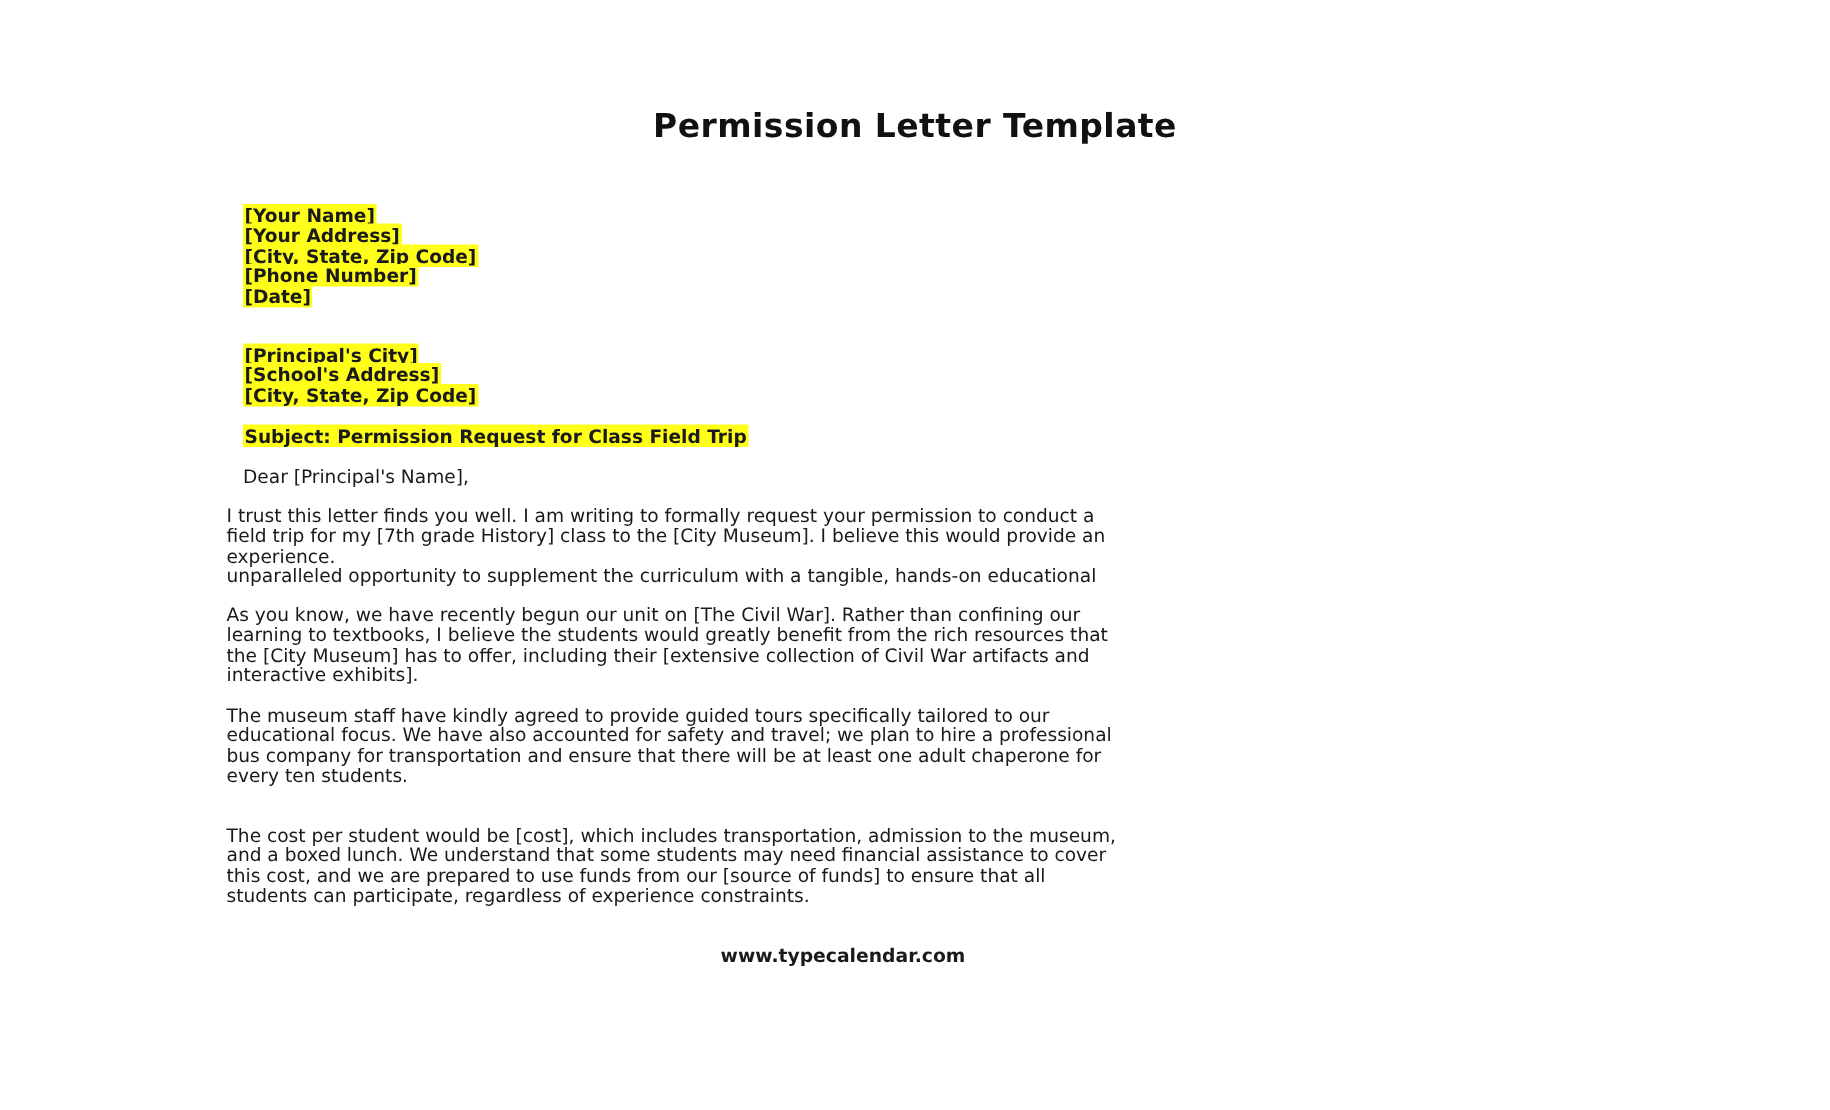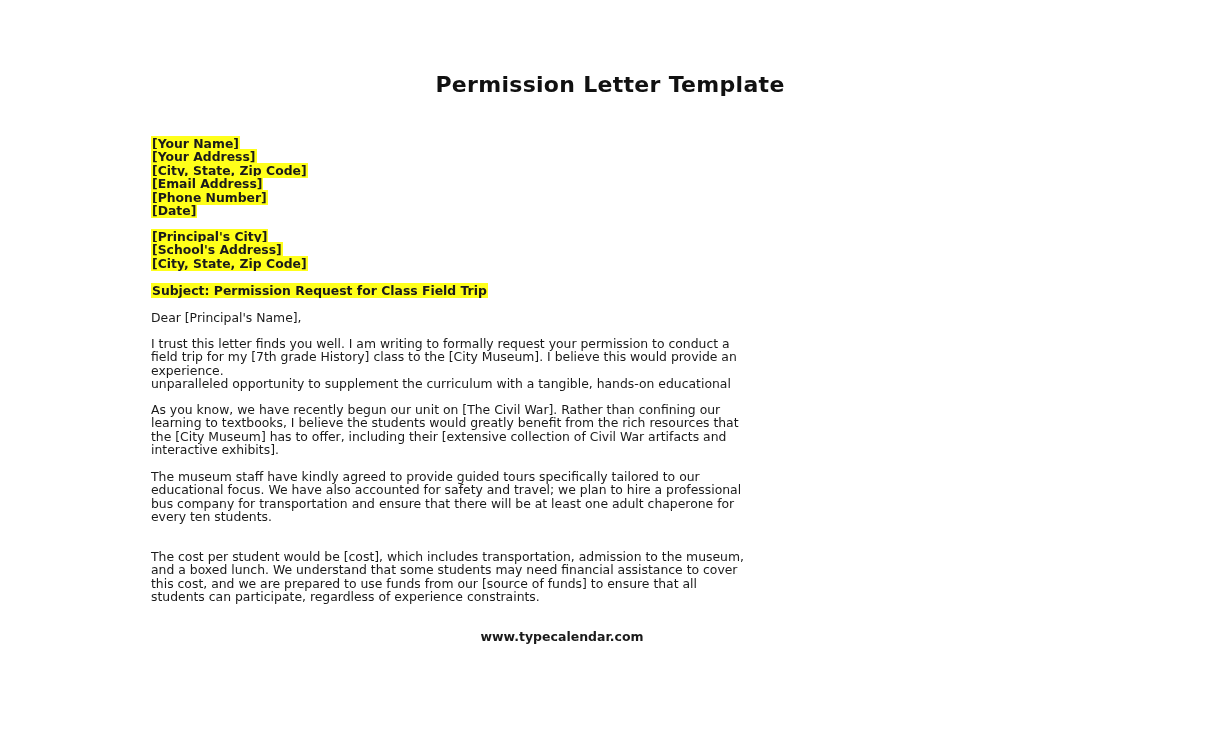--- a/index.html
+++ b/index.html
@@ -1,37 +1,36 @@
 <!DOCTYPE html>
 <html><head>
 <meta charset="utf-8">
 <style>
   html, body { margin: 0; padding: 0; background: #ffffff; }
   body { width: 1220px; height: 740px; position: relative; overflow: hidden;
          font-family: "DejaVu Sans", sans-serif; color: #1a1a1a; }
   .title { position: absolute; left: 0; width: 1220px; top: 72px; text-align: center;
            font-weight: bold; font-size: 22px; letter-spacing: 0.3px; color: #111; }
-  .block { position: absolute; left: 151px; width: 920px; }
+  .block { position: absolute; left: 162px; width: 920px; }
   .line { font-size: 12.4px; line-height: 13.4px; white-space: nowrap; }
   .hl { background: #ffff1a; font-weight: bold; padding: 0 1px; }
   .para { position: absolute; left: 151px; width: 915px; font-size: 12.4px; line-height: 13.4px; }
   .para .l { white-space: nowrap; display: block; }
   .footer { position: absolute; left: 0; width: 1124px; top: 629px; text-align: center;
             font-weight: bold; font-size: 12.5px; }
 </style>
 </head>
 <body>
 
 <div class="title">Permission Letter Template</div>
 
 <div class="block" style="top:137px;">
   <div class="line"><span class="hl">[Your Name]</span></div>
   <div class="line"><span class="hl">[Your Address]</span></div>
   <div class="line"><span class="hl">[City, State, Zip Code]</span></div>
-  <div class="line"><span class="hl">[Email Address]</span></div>
   <div class="line"><span class="hl">[Phone Number]</span></div>
   <div class="line"><span class="hl">[Date]</span></div>
 </div>
 
 <div class="block" style="top:230px;">
   <div class="line"><span class="hl">[Principal's City]</span></div>
   <div class="line"><span class="hl">[School's Address]</span></div>
   <div class="line"><span class="hl">[City, State, Zip Code]</span></div>
 </div>
 

